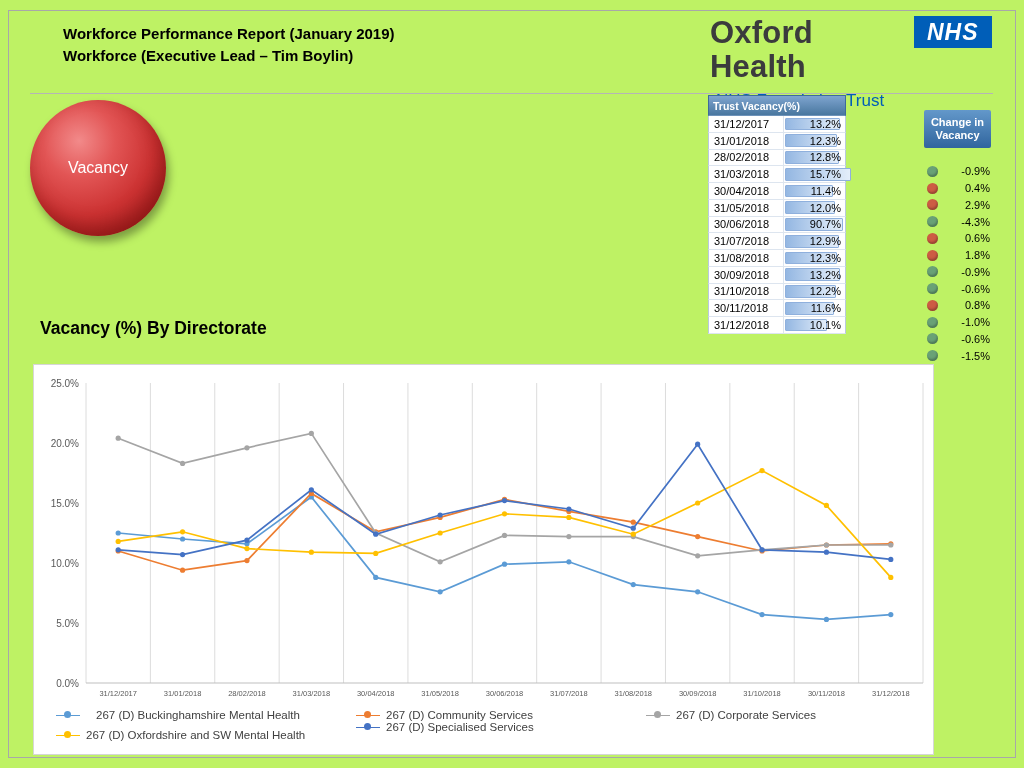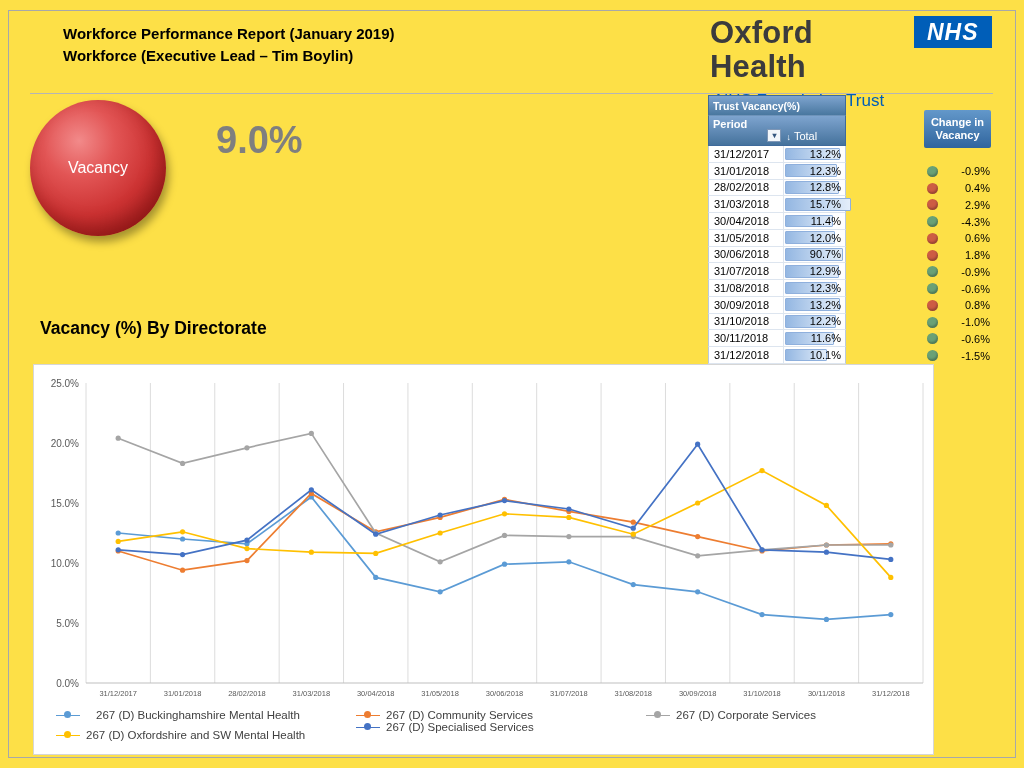--- a/index.html
+++ b/index.html
@@ -1,18 +1,18 @@
 <!DOCTYPE html>
 <html><head>
 <meta charset="utf-8">
 <style>
   * { margin:0; padding:0; box-sizing:border-box; }
   html,body { background:#ffffff; }
   body { font-family:"Liberation Sans", sans-serif; color:#000; }
-  .slide { position:relative; width:1024px; height:768px; background:#fde047; overflow:hidden; }
+  .slide { position:relative; width:1024px; height:768px; background:#bef264; overflow:hidden; }
   .frame { position:absolute; left:8px; top:10px; right:8px; bottom:10px; border:1px solid #a8a8a8; pointer-events:none; }
 
   
   .titles { position:absolute; left:63px; top:23px; font-size:15px; font-weight:bold; line-height:22px; }
   .logo { position:absolute; top:16px; left:700px; width:292px; }
   .logo-row { display:flex; align-items:flex-start; justify-content:space-between;margin-left:10px; }
   .oh-name { font-size:31px; font-weight:bold; color:#3b3b3d; letter-spacing:0.2px; line-height:34px; }
   .nhs-box { width:80px; height:32px; background:#005EB8; color:#fff; display:flex; align-items:center; justify-content:center; font-style:italic; font-weight:bold; font-size:23px; letter-spacing:1px; }
   .trust-line { margin-top:7px; margin-left:16px; color:#005EB8; font-size:17px; }
   .divider { position:absolute; top:93px; left:30px; width:963px; border-top:1px solid #b5b5b5; }
@@ -72,35 +72,24 @@
       <span class="nhs-box">NHS</span>
     </div>
     <div class="trust-line">NHS Foundation Trust</div>
   </div>
   <div class="divider"></div>
 
   <div class="sphere">
     <span>Vacancy</span>
   </div>
   <div class="target">
-    <div>9.0%</div>
   </div>
 
   <div class="pivot">
     <div class="pivot-title">Trust Vacancy(%)</div>
-    <div class="pivot-cols">
-      <div class="col-period">
-        <span>Period</span>
-        <span class="filter-box">▾</span>
-      </div>
-      <div class="col-total">
-        <span class="sort-glyph">↓</span>
-        <span>Total</span>
-      </div>
-    </div>
     <div id="pivot-rows">
         <div class="t-row">
           <div class="c-period">31/12/2017</div>
           <div class="c-total">
             <div class="dbar" style="width: 55px;"></div>
             <span>13.2%</span>
           </div>
         </div>
         <div class="t-row">
           <div class="c-period">31/01/2018</div>

